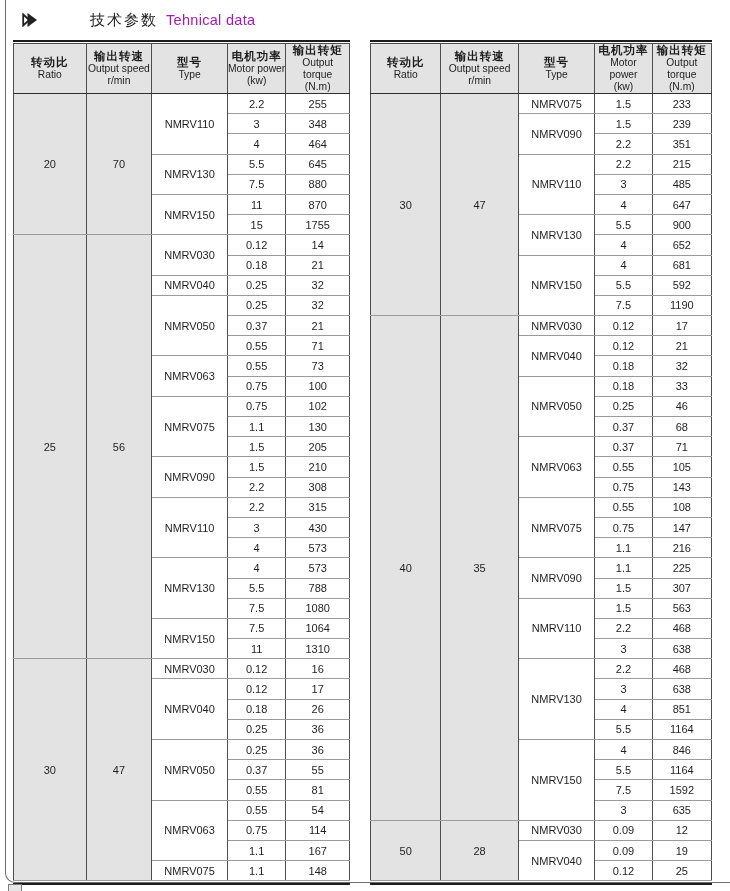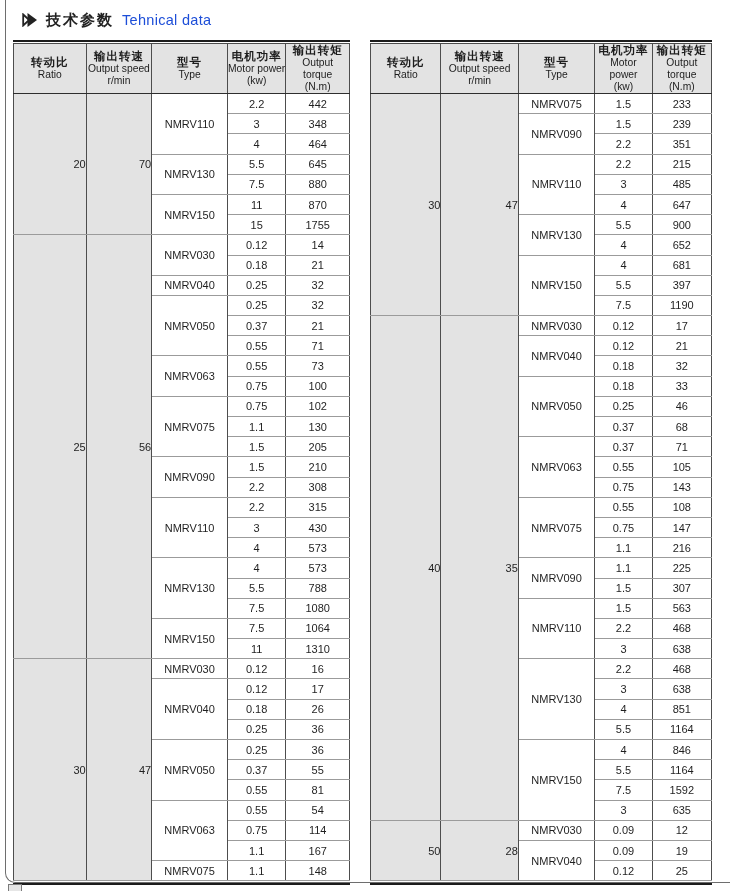--- a/index.html
+++ b/index.html
@@ -20,25 +20,26 @@
     pointer-events: none;
   }
   .title-row {
     position: absolute;
     top: 9px; left: 22px;
     display: flex; align-items: center; gap: 8px;
     height: 22px;
   }
   .title-icon { display: inline-flex; align-items: center; }
   .title-zh {
-    font-size: 15px; font-weight: 700; color: #222;
+    font-size: 15px; font-weight: 400; color: #222;
     letter-spacing: 2px;
+    margin-left: 44px;
   }
   .title-en {
-    font-size: 14.5px; font-weight: 500; color: #1d4ed8;
+    font-size: 14.5px; font-weight: 500; color: #a21caf;
     letter-spacing: 0.3px;
   }
   .tables { position: absolute; top: 40px; left: 0; width: 730px; }
   .table-wrap {
     position: absolute; top: 0;
     border-top: 2.5px solid #1c1c1c;
     border-bottom: 2.5px solid #1c1c1c;
     padding-top: 1px;
     padding-bottom: 2px;
   }
@@ -72,21 +73,21 @@
     border: 1px solid;
     border-color: #9b9b9b #4d4d4d;
     height: 20.2px;
     text-align: center;
     vertical-align: middle;
     font-size: 11px;
     color: #1f1f1f;
     padding: 0;
     background: #ffffff;
   }
-  .spec-table tbody td.shade { background: #e3e3e3; text-align: right; }
+  .spec-table tbody td.shade { background: #e3e3e3; }
   .footer-square {
     position: absolute;
     left: 8px; top: 884px;
     width: 14px; height: 12px;
     background: #e6e6e6;
     border: 1px solid #7a7a7a;
   }
 </style>
 </head>
 <body>
@@ -141,21 +142,21 @@
             <div class="hd-en">(N.m)</div>
           </th>
         </tr>
       </thead>
       <tbody id="tbody-left">
           <tr>
             <td rowspan="7" class="shade">20</td>
             <td rowspan="7" class="shade">70</td>
             <td rowspan="3">NMRV110</td>
             <td>2.2</td>
-            <td>442</td>
+            <td>255</td>
           </tr>
           <tr>
             <td>3</td>
             <td>348</td>
           </tr>
           <tr>
             <td>4</td>
             <td>464</td>
           </tr>
           <tr>
@@ -401,21 +402,21 @@
             <td>4</td>
             <td>652</td>
           </tr>
           <tr>
             <td rowspan="3">NMRV150</td>
             <td>4</td>
             <td>681</td>
           </tr>
           <tr>
             <td>5.5</td>
-            <td>397</td>
+            <td>592</td>
           </tr>
           <tr>
             <td>7.5</td>
             <td>1190</td>
           </tr>
           <tr>
             <td rowspan="25" class="shade">40</td>
             <td rowspan="25" class="shade">35</td>
             <td>NMRV030</td>
             <td>0.12</td>

